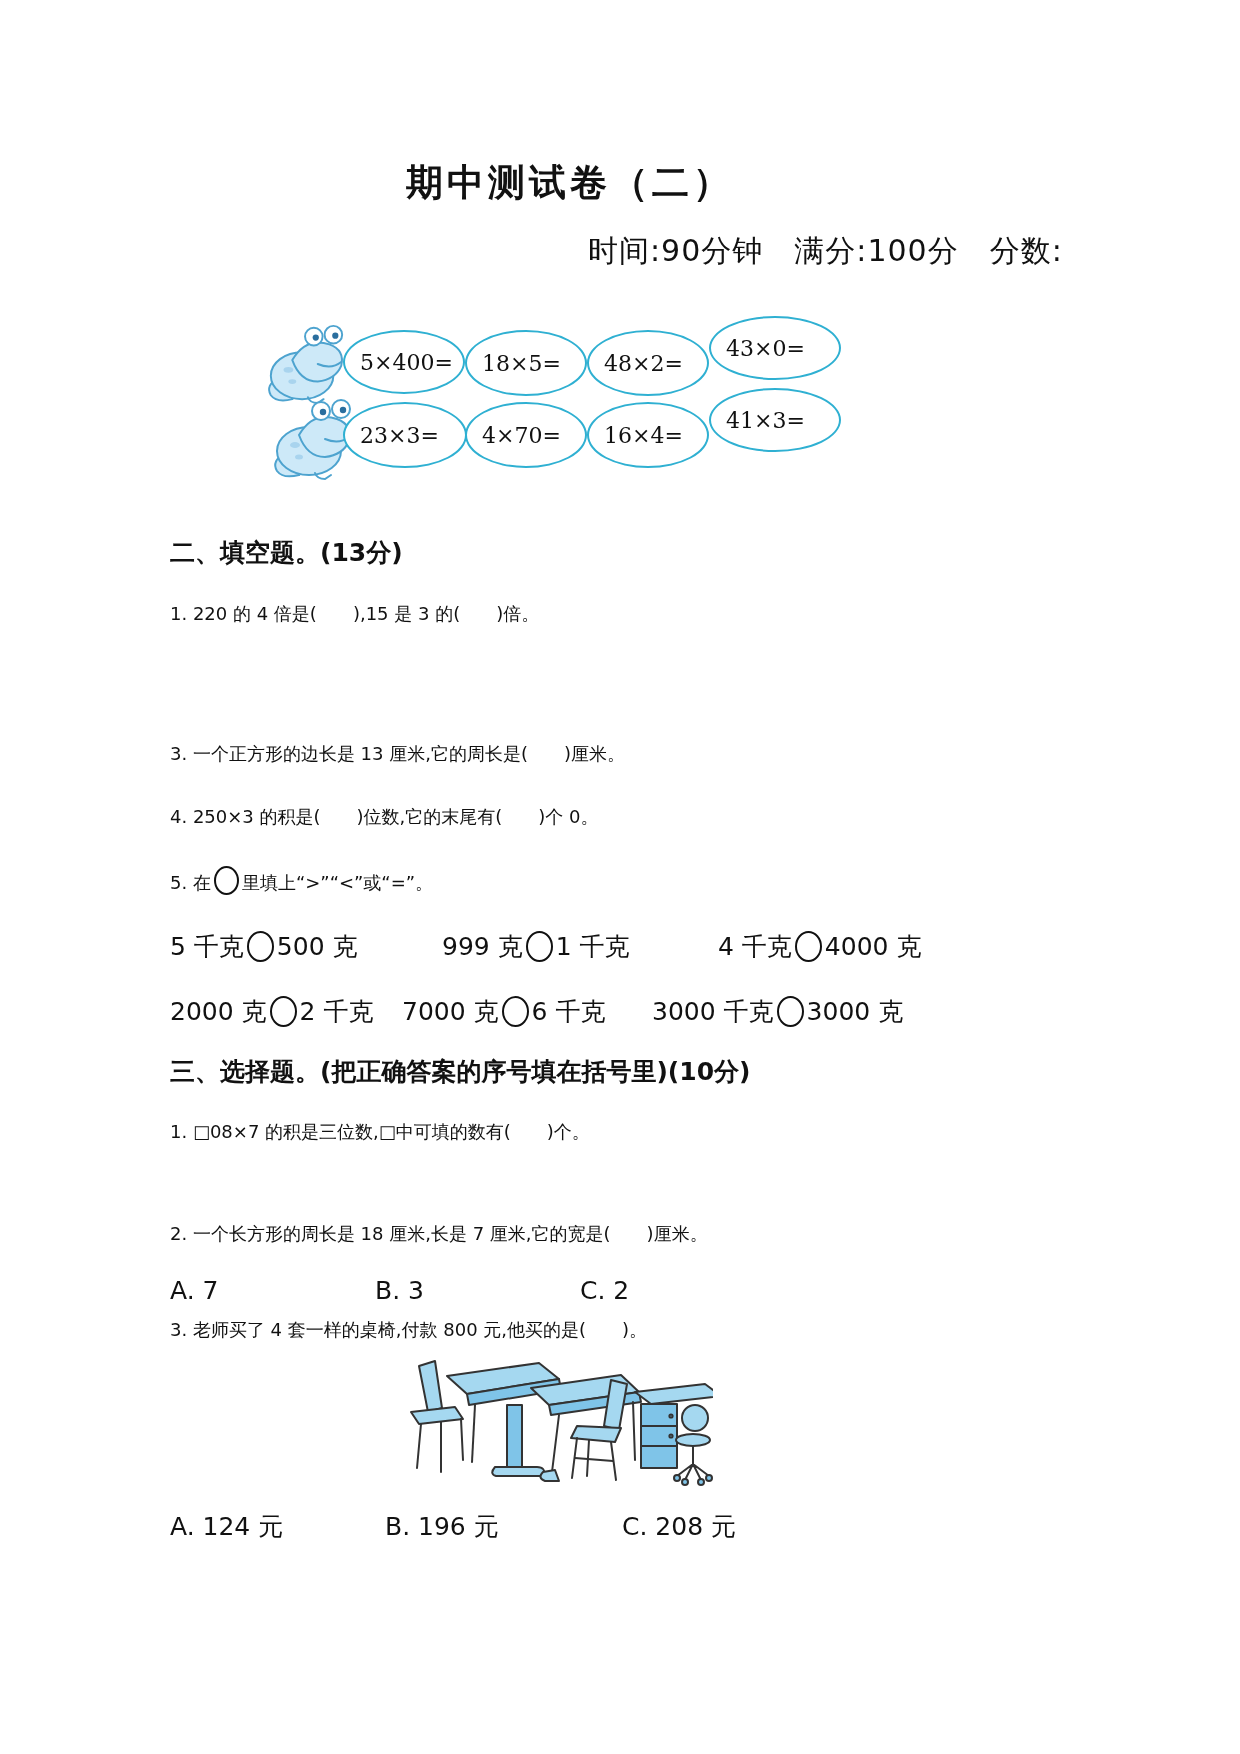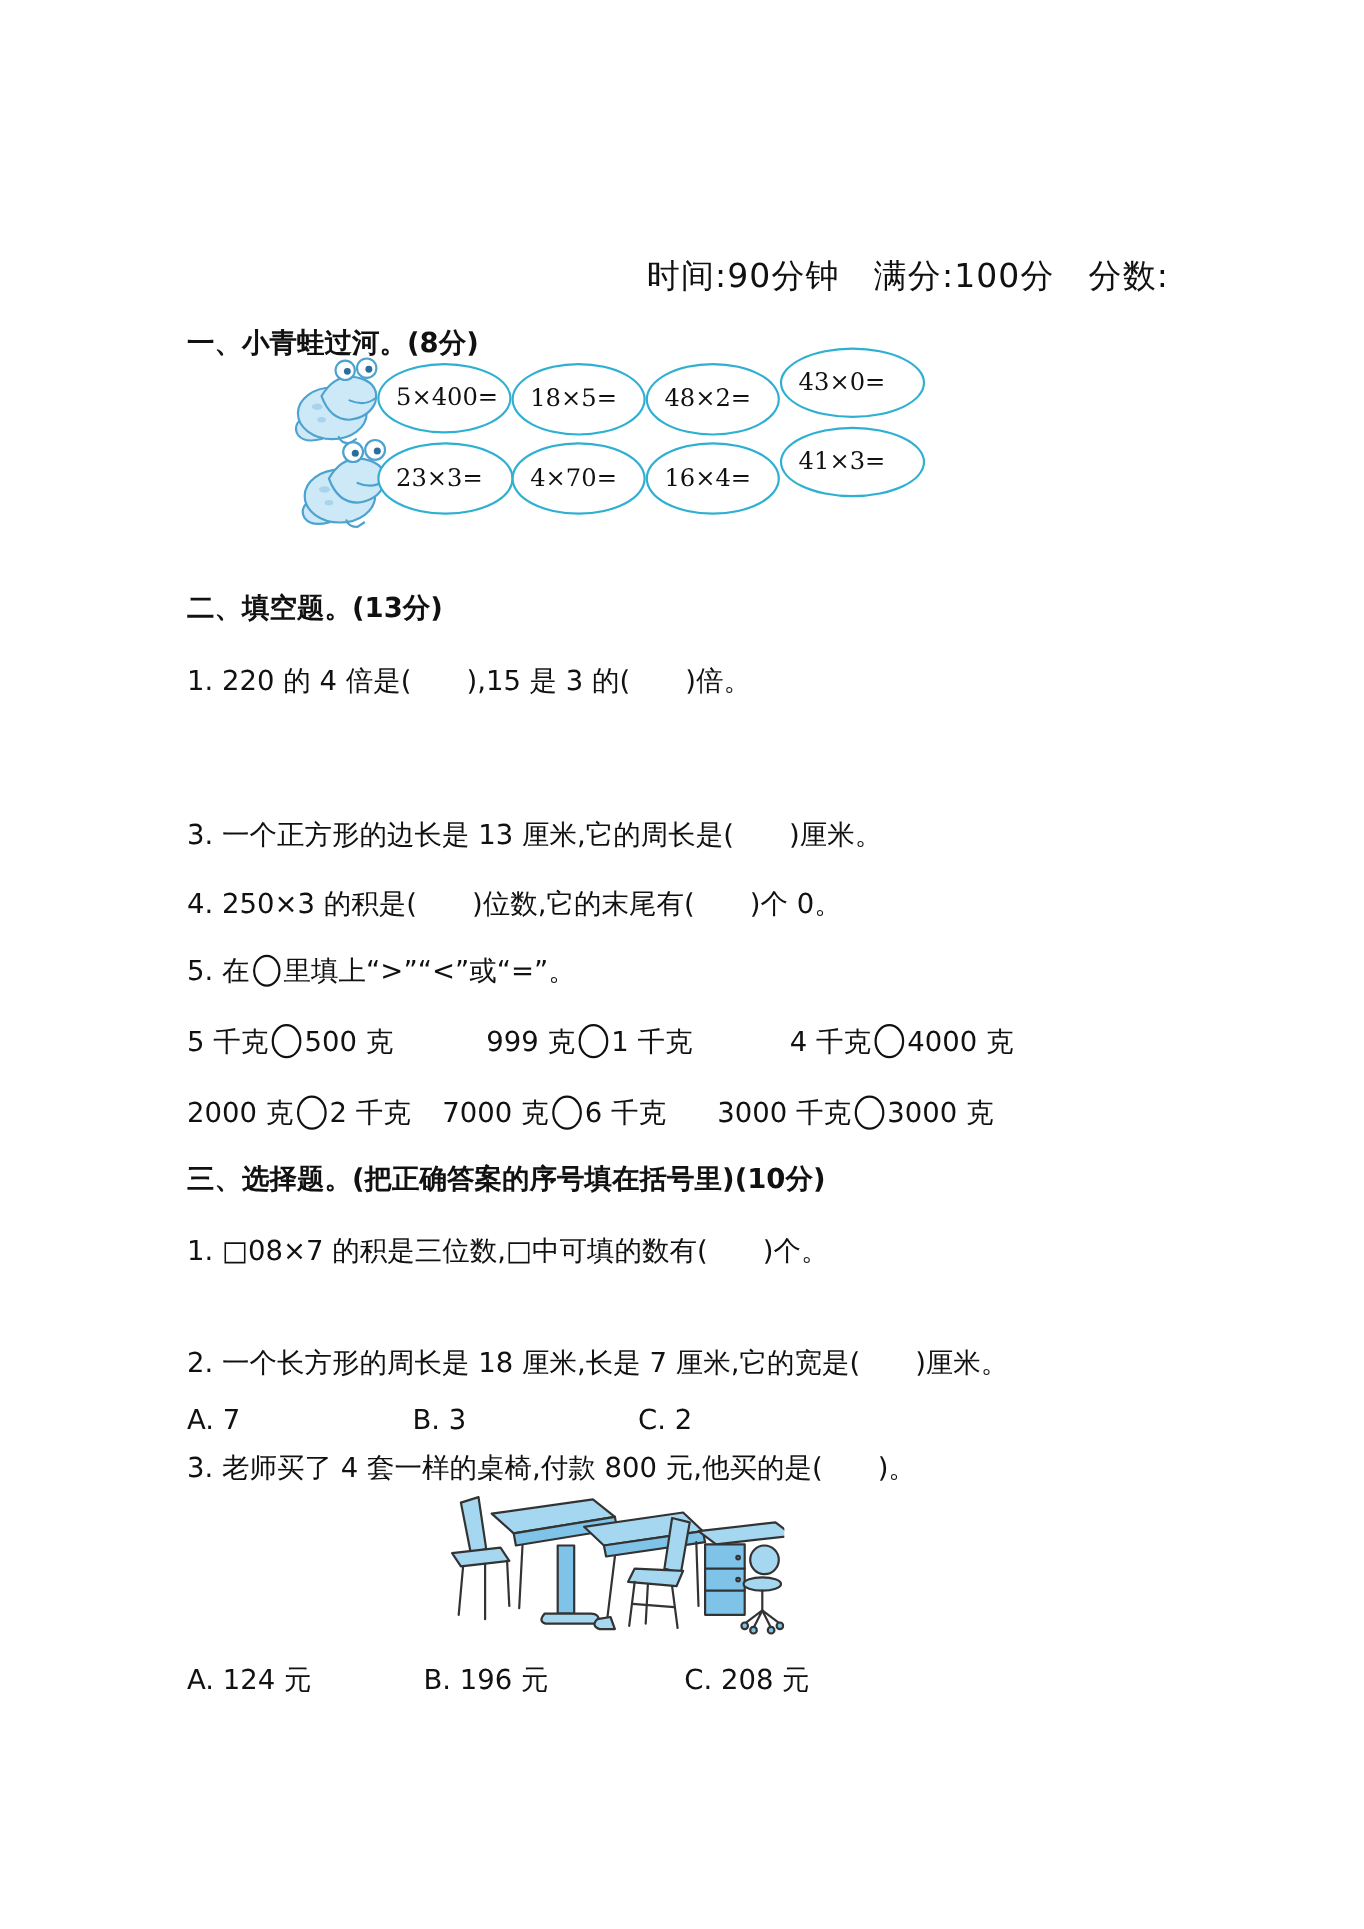--- a/index.html
+++ b/index.html
@@ -17,21 +17,21 @@
     position:relative;width:1240px;height:1754px;background:#fff;
     font-family:"DejaVu Sans","Liberation Sans",sans-serif;color:var(--ink);
     overflow:hidden;
   }
   .title{
     position:absolute;top:158px;left:70px;width:1000px;text-align:center;
     font-size:37px;font-weight:bold;letter-spacing:4px;white-space:nowrap;
   }
   .meta{position:absolute;top:231px;left:588px;font-size:30px;letter-spacing:1px;white-space:nowrap;}
   .heading{position:absolute;left:170px;font-size:25px;font-weight:bold;white-space:nowrap;}
-  .item{position:absolute;left:170px;font-size:25px;white-space:nowrap;}
+  .item{position:absolute;left:170px;font-size:18px;white-space:nowrap;}
   .pond{position:absolute;top:316px;left:263px;width:690px;height:180px;}
   .frog{position:absolute;}
   .oval{
     position:absolute;border:2px solid var(--oval-border);border-radius:50%;
     background:#fff;font-family:"DejaVu Serif","Liberation Serif",serif;font-size:22px;
   }
   .oval > span{position:absolute;left:15px;top:50%;transform:translateY(-50%);white-space:nowrap;}
   .o-r1a{left:80px;top:14px;width:122px;height:64px;}
   .o-r1b{left:202px;top:14px;width:122px;height:66px;}
   .o-r1c{left:324px;top:14px;width:122px;height:66px;}
@@ -55,23 +55,23 @@
   .fg-line{fill:none;stroke:var(--frog-stroke);stroke-width:2;stroke-linecap:round;}
   .fn-fill{fill:var(--furn-fill);stroke:var(--furn-stroke);stroke-width:2;stroke-linejoin:round;}
   .fn-dark{fill:var(--furn-dark);stroke:var(--furn-stroke);stroke-width:2;stroke-linejoin:round;}
   .fn-line{fill:none;stroke:var(--furn-stroke);stroke-width:2;stroke-linecap:round;}
 </style>
 </head>
 <body>
 
 <div class="page">
 
+  <div class="title">期中测试卷（二）</div>
   <div class="meta">时间:90分钟　满分:100分　分数:</div>
 
-  <div class="heading" style="top:295px">一、小青蛙过河。(8分)</div>
 
   <div class="pond">
     <svg class="frog" style="left:0;top:4px" width="86" height="86" viewBox="0 0 88 86">
       <path class="fg-fill" d="M16 58 Q2 66 8 76 Q14 84 30 80 Q26 70 32 64 Z"></path>
       <ellipse class="fg-fill" cx="40" cy="56" rx="32" ry="24"></ellipse>
       <ellipse class="fg-spot" cx="26" cy="50" rx="5" ry="3"></ellipse>
       <ellipse class="fg-spot" cx="38" cy="42" rx="4" ry="2.5"></ellipse>
       <ellipse class="fg-spot" cx="30" cy="62" rx="4" ry="2.5"></ellipse>
       <path class="fg-fill" d="M30 40 Q44 16 68 24 Q84 30 80 46 Q74 60 56 62 Q38 62 30 40 Z"></path>
       <circle class="fg-eye" cx="52" cy="16" r="9"></circle>

